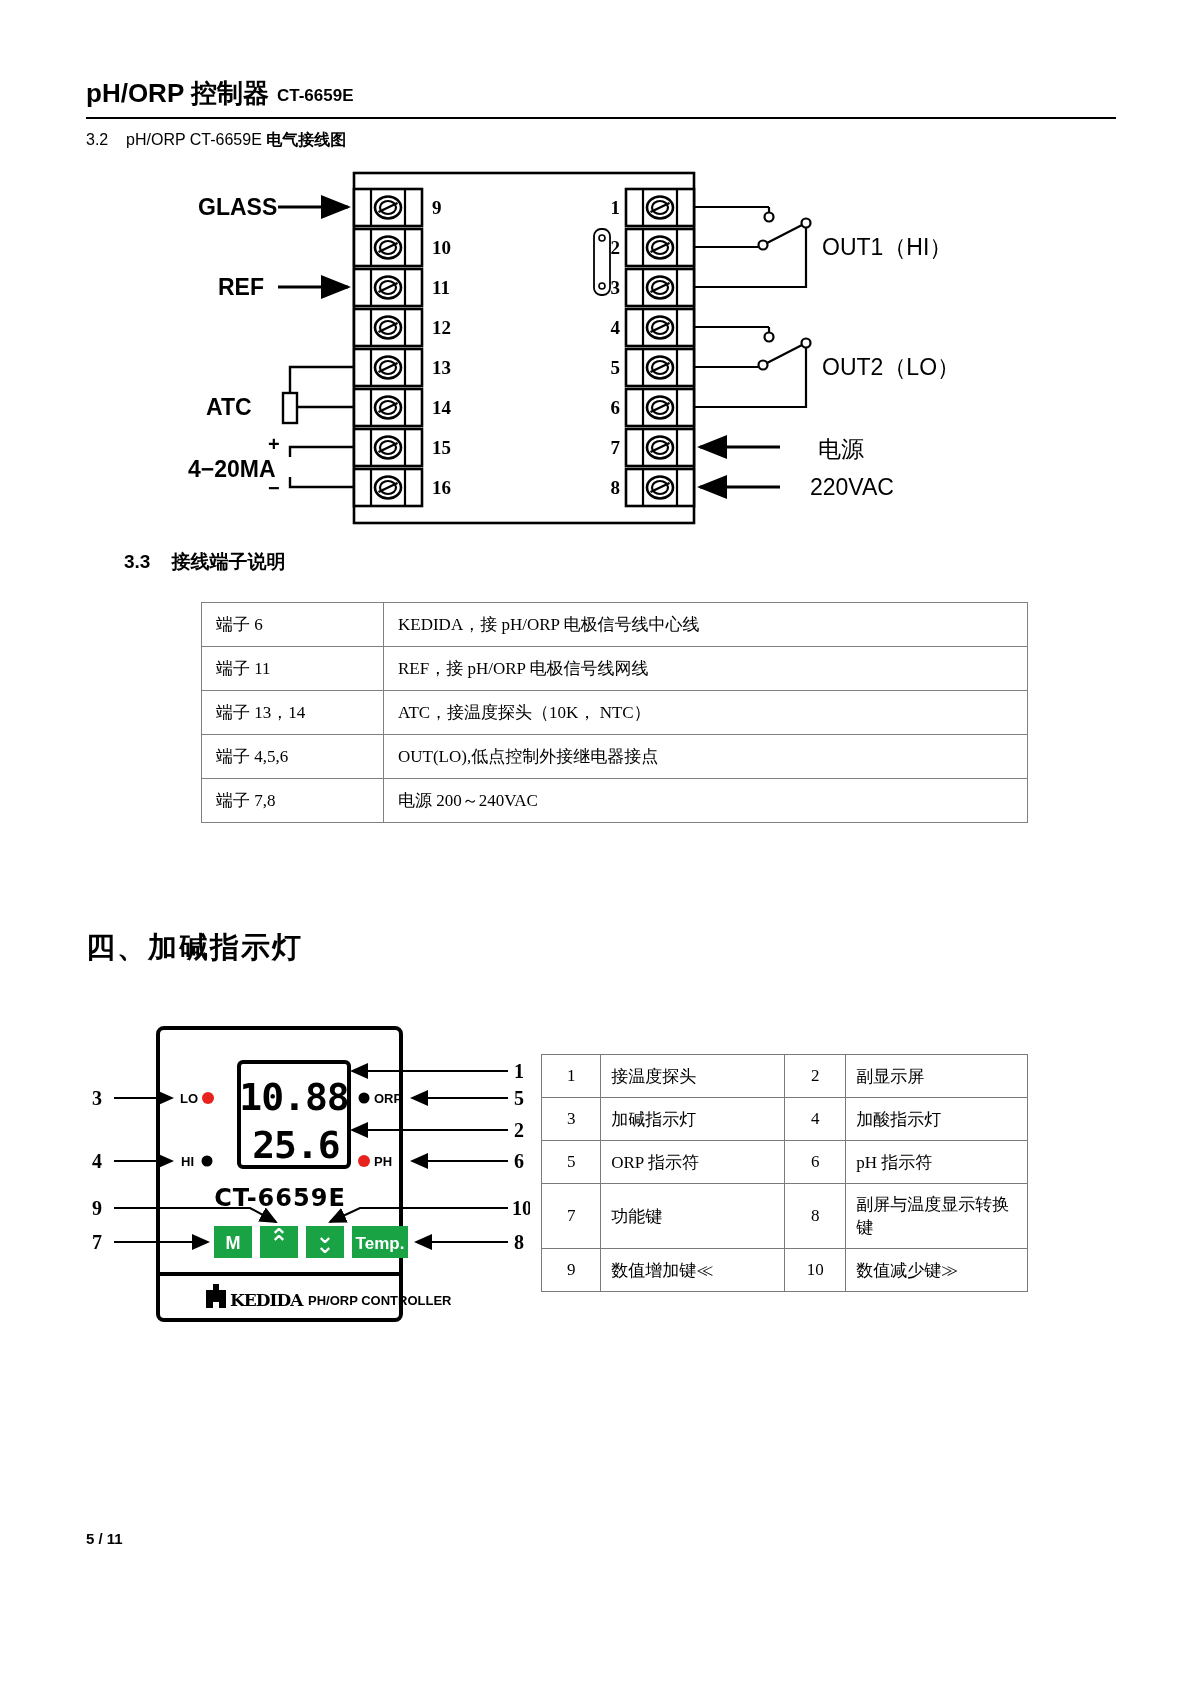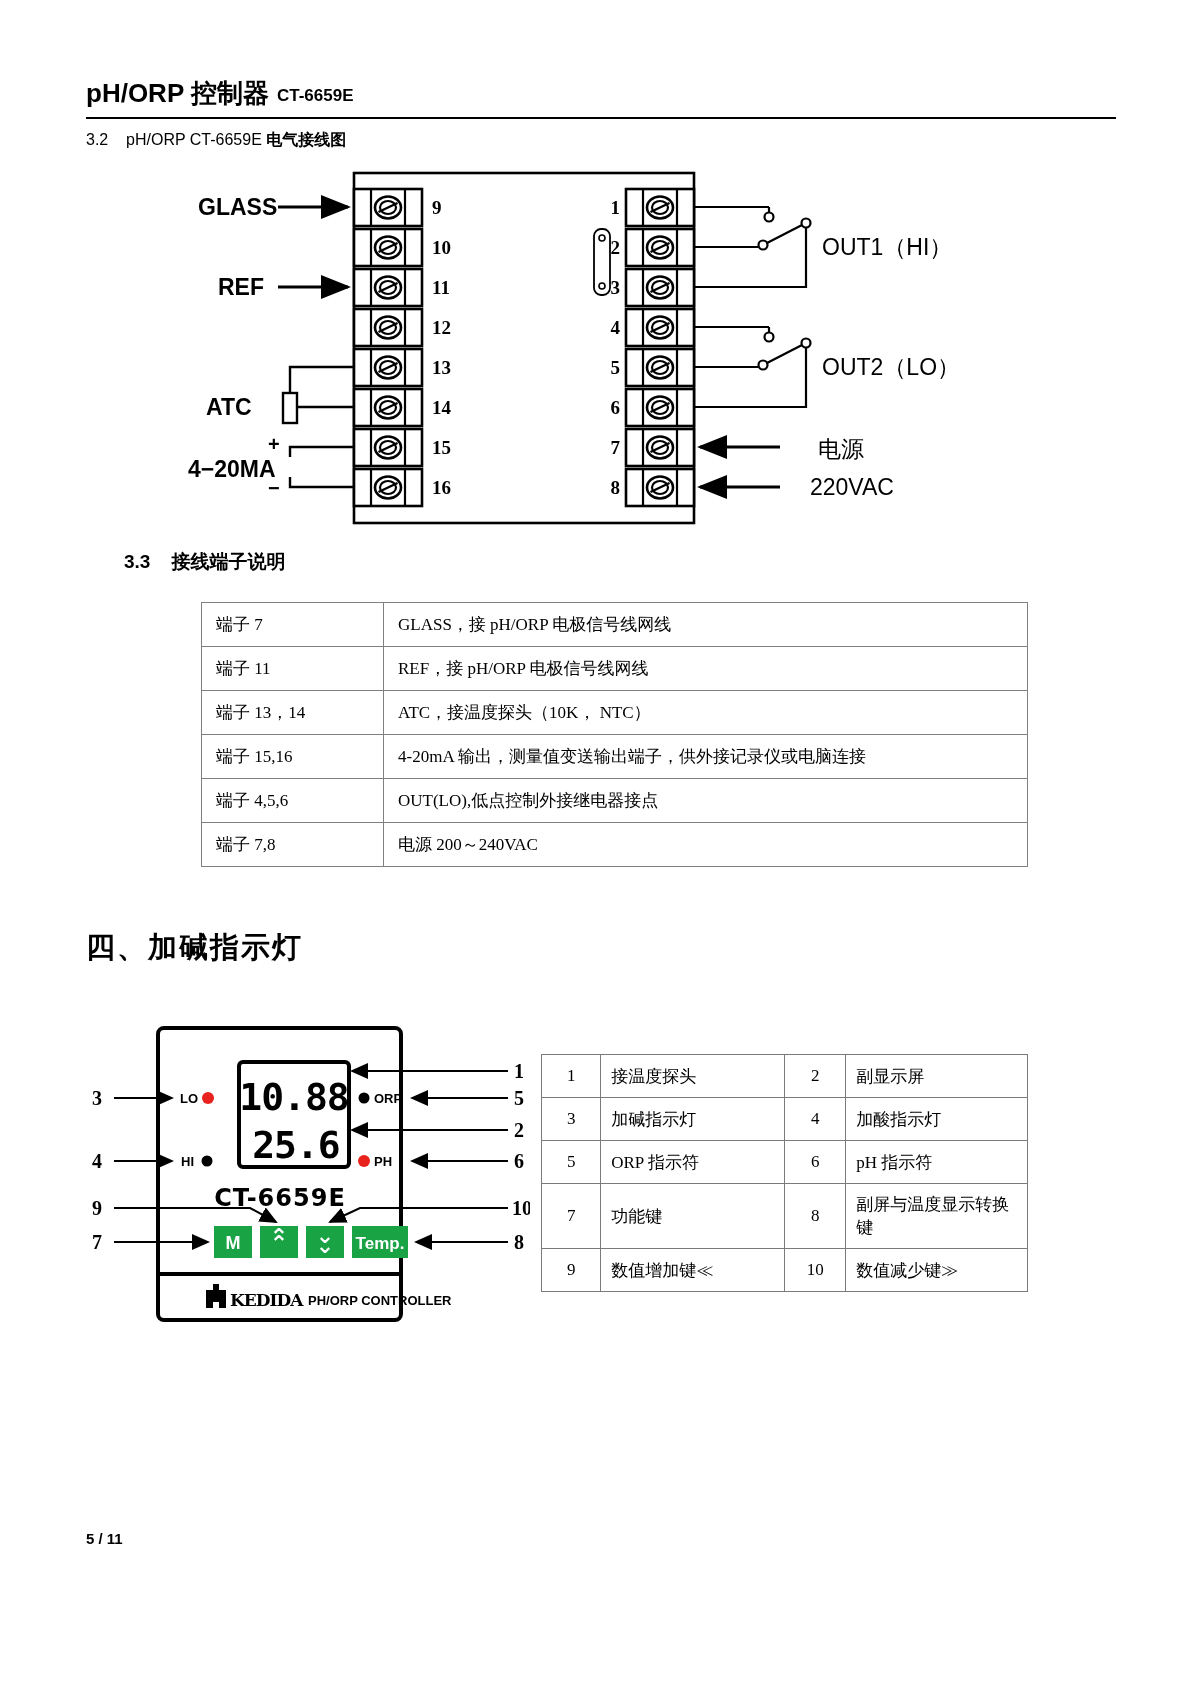--- a/index.html
+++ b/index.html
@@ -265,34 +265,30 @@
 
   <div class="sec33">
     <span>3.3</span>
     &nbsp;&nbsp;
     <span>接线端子说明</span>
   </div>
 
   <table class="term">
     <tbody>
       <tr>
-        <td class="k">端子 7</td>
-        <td class="v">GLASS，接 pH/ORP 电极信号线网线</td>
+        <td class="k">端子 6</td>
+        <td class="v">KEDIDA，接 pH/ORP 电极信号线中心线</td>
       </tr>
       <tr>
         <td class="k">端子 11</td>
         <td class="v">REF，接 pH/ORP 电极信号线网线</td>
       </tr>
       <tr>
         <td class="k">端子 13，14</td>
         <td class="v">ATC，接温度探头（10K，  NTC）</td>
-      </tr>
-      <tr>
-        <td class="k">端子 15,16</td>
-        <td class="v">4-20mA 输出，测量值变送输出端子，供外接记录仪或电脑连接</td>
       </tr>
       <tr>
         <td class="k">端子 4,5,6</td>
         <td class="v">OUT(LO),低点控制外接继电器接点</td>
       </tr>
       <tr>
         <td class="k">端子 7,8</td>
         <td class="v">电源 200～240VAC</td>
       </tr>
     </tbody>

